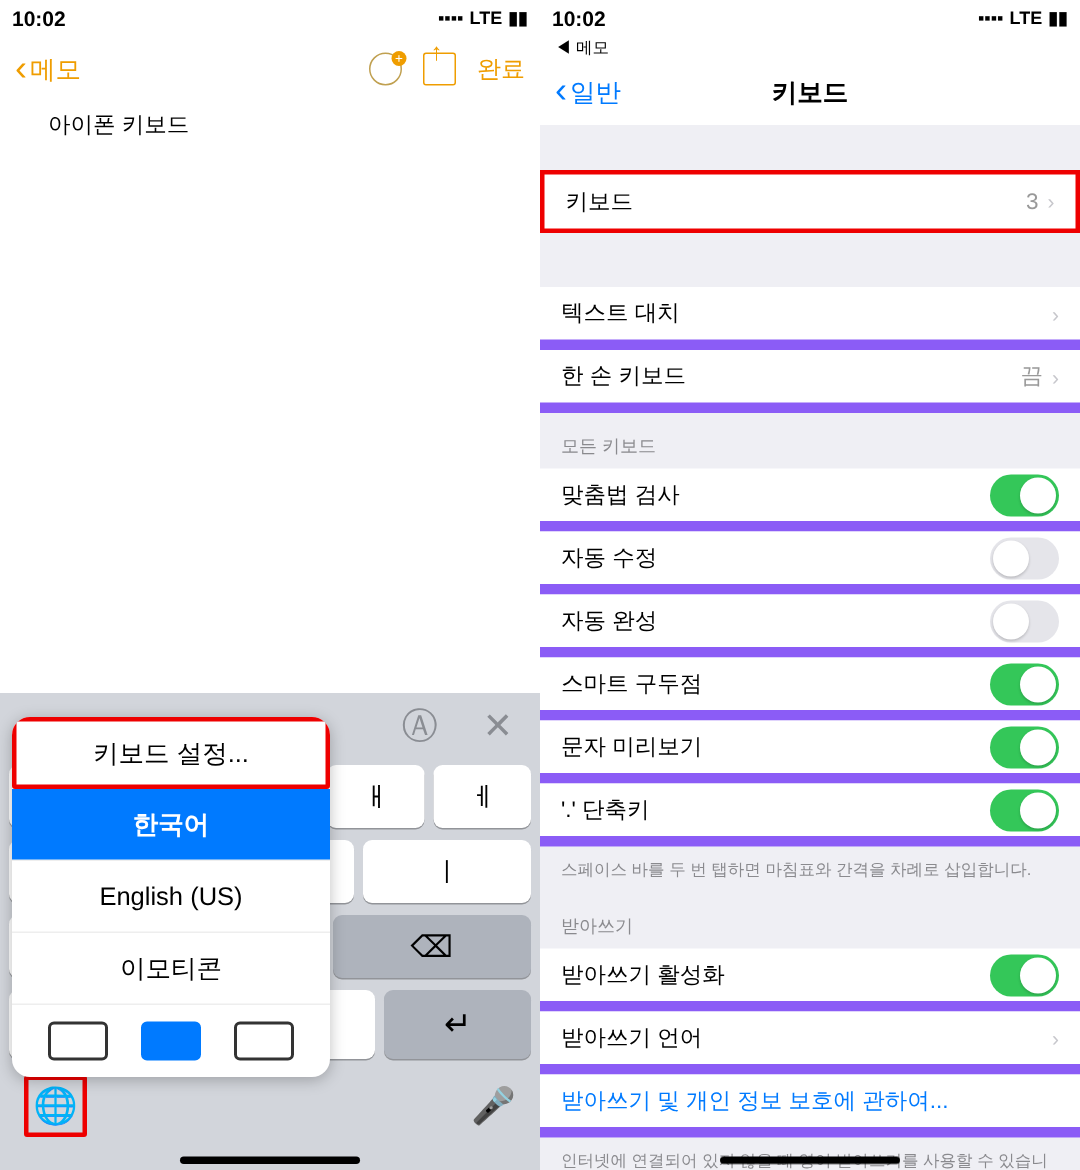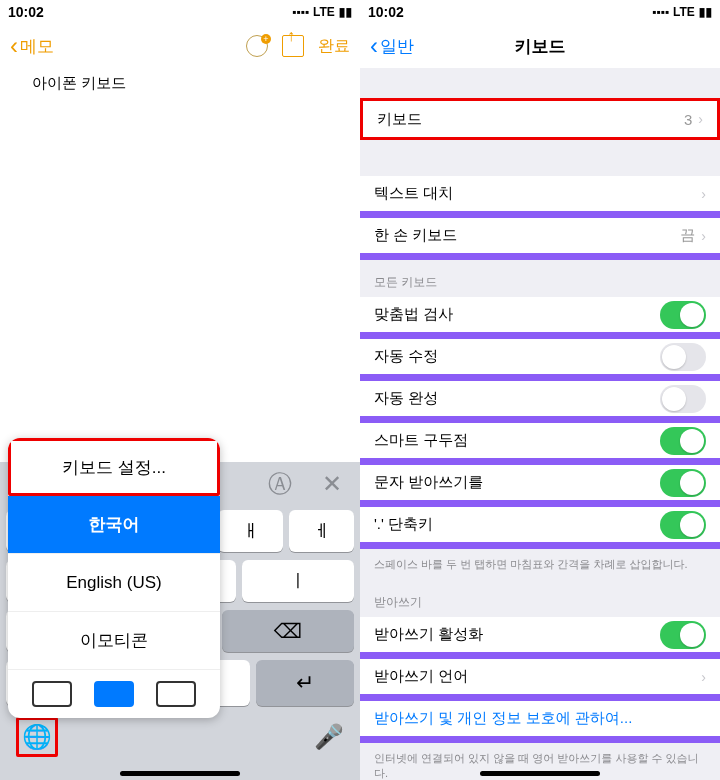--- a/index.html
+++ b/index.html
@@ -23,21 +23,21 @@
   .kbarea{height:318px;background:#d2d5db;position:relative;}
   .krow{height:50px;display:flex;gap:6px;padding:4px 6px;}
   .key{flex:1;background:#fff;border-radius:6px;box-shadow:0 1px 0 rgba(0,0,0,.3);display:flex;align-items:center;justify-content:center;font-size:18px;}
   .key.bs{flex:1.3;background:#aeb3bc;font-size:20px;}
   .bigbot{height:54px;display:flex;gap:6px;padding:4px 6px;}
   .space{flex:3;background:#fff;border-radius:6px;box-shadow:0 1px 0 rgba(0,0,0,.3);}
   .enter{flex:1.2;background:#aeb3bc;border-radius:6px;box-shadow:0 1px 0 rgba(0,0,0,.3);display:flex;align-items:center;justify-content:center;font-size:22px;}
   .botbar{height:54px;display:flex;align-items:center;justify-content:space-between;padding:0 16px;color:#52555b;font-size:24px;}
   .globe-hl{border:3px solid #e00;padding:3px;border-radius:2px;}
   .popup{position:absolute;left:8px;bottom:62px;width:212px;background:#fff;border-radius:12px;box-shadow:0 2px 10px rgba(0,0,0,.25);overflow:hidden;}
-  .popup .pitem{height:58px;display:flex;align-items:center;justify-content:center;font-size:17px;border-bottom:1px solid #eee;}
+  .popup .pitem{height:48px;display:flex;align-items:center;justify-content:center;font-size:17px;border-bottom:1px solid #eee;}
   .popup .pitem.hl{border:3px solid #e00;border-radius:2px;}
   .popup .pitem.sel{background:#007aff;color:#fff;font-weight:bold;}
   .popup .picons{height:48px;display:flex;align-items:center;justify-content:center;gap:22px;}
   .kbico{width:40px;height:26px;border:2px solid #333;border-radius:4px;}
   .kbico.sel{background:#007aff;border-color:#007aff;}
   .toprow{height:44px;background:#d2d5db;display:flex;align-items:center;justify-content:flex-end;gap:30px;padding:0 18px;color:#8a8d93;font-size:24px;}
   
   .rscroll{flex:1;overflow:auto;background:#efeff4;}
   .cell{background:#fff;min-height:42px;padding:0 14px;display:flex;align-items:center;font-size:15px;border-bottom:7px solid #8b5cf6;}
   .cell .val{margin-left:auto;color:#999;font-size:15px;display:flex;align-items:center;gap:6px;}
@@ -115,20 +115,21 @@
     </div>
     <div class="homebar"></div>
   </div>
 </div>
 
 <div class="screen">
   <div class="status">
     <span class="time">10:02</span>
     <span class="sig">▪▪▪▪ <span>LTE</span> ▮▮</span>
   </div>
+  <div class="back-crumb">◀ 메모</div>
   <div class="nav r">
     <div class="left">
         <span class="chev">‹</span>
         <span>일반</span>
       </div>
     <div class="title">키보드</div>
   </div>
   <div class="rscroll">
     <div style="height:30px"></div>
     <div class="cell hl-row">
@@ -172,21 +173,21 @@
             <span class="sw"></span>
           </span>
         </div>
         <div class="cell">
           <span>스마트 구두점</span>
           <span class="val">
             <span class="sw on"></span>
           </span>
         </div>
         <div class="cell">
-          <span>문자 받아쓰기를</span>
+          <span>문자 미리보기</span>
           <span class="val">
             <span class="sw on"></span>
           </span>
         </div>
         <div class="cell">
           <span>'.' 단축키</span>
           <span class="val">
             <span class="sw on"></span>
           </span>
         </div>

